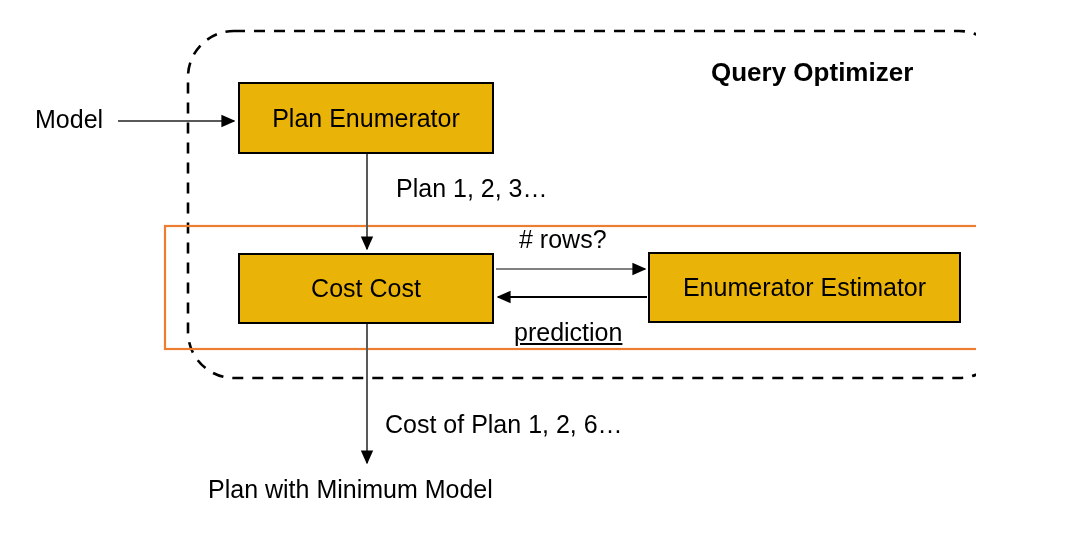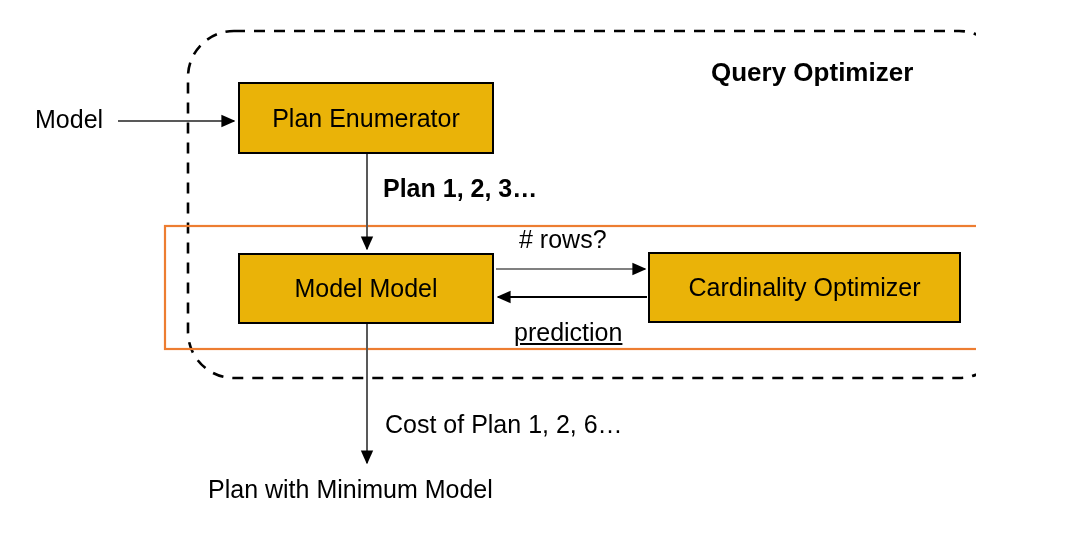--- a/index.html
+++ b/index.html
@@ -56,21 +56,21 @@
     font-weight: bold;
     color: #000000;
     white-space: nowrap;
     z-index: 4;
   }
   #plan-enumerator-box { left: 238px; top: 82px; width: 256px; height: 72px; }
   #cost-model-box      { left: 238px; top: 253px; width: 256px; height: 71px; }
   #cardinality-box     { left: 648px; top: 252px; width: 313px; height: 71px; }
 
   #label-query            { left: 35px;  top: 107px; }
-  #label-plan-list        { left: 383px; top: 176px; font-weight: bold; }
+  #label-plan-list        { left: 396px; top: 176px; }
   #label-num-rows         { left: 519px; top: 227px; }
   #label-prediction       { left: 514px; top: 320px; text-decoration: underline; }
   #label-cost-of-plans    { left: 385px; top: 412px; }
   #label-min-cost-plan    { left: 208px; top: 477px; }
   #label-query-optimizer  { left: 711px; top: 57px; }
 </style>
 </head>
 <body>
 
 <div id="canvas">
@@ -109,25 +109,25 @@
     <line x1="367" y1="324" x2="367" y2="463" stroke="#595959" stroke-width="2" marker-end="url(#arrow-black-5)"></line>
   </svg>
 
   <div class="group-title" id="label-query-optimizer">Query Optimizer</div>
 
   <div class="node-box" id="plan-enumerator-box">
     <span class="node-label">Plan Enumerator</span>
   </div>
 
   <div class="node-box" id="cost-model-box">
-    <span class="node-label">Model Model</span>
+    <span class="node-label">Cost Cost</span>
   </div>
 
   <div class="node-box" id="cardinality-box">
-    <span class="node-label">Cardinality Optimizer</span>
+    <span class="node-label">Enumerator Estimator</span>
   </div>
 
   <div class="free-label" id="label-query">Model</div>
 
   <div class="free-label" id="label-plan-list">Plan 1, 2, 3…</div>
 
   <div class="free-label" id="label-num-rows"># rows?</div>
 
   <div class="free-label" id="label-prediction">prediction</div>
 

